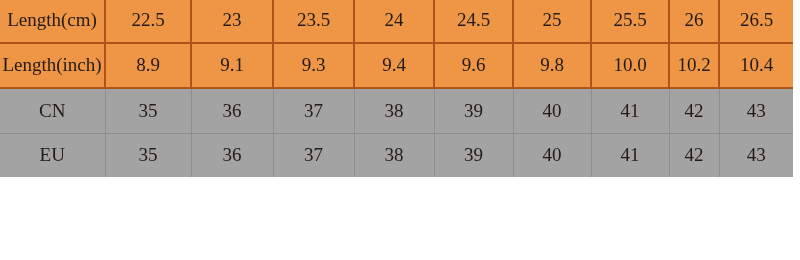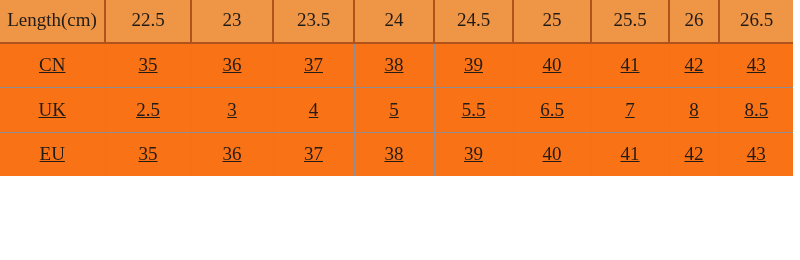--- a/index.html
+++ b/index.html
@@ -41,25 +41,24 @@
   }
   tr.hdr td:last-child {
     border-right: none;
   }
   tr.hdr.hdr-last td {
     border-bottom: 2px solid #b1521d;
   }
 
   
   tr.body-row td {
-    background: #f97316;
+    background: #a3a3a3;
     border-right: 1px solid #8d8d96;
     border-bottom: 1px solid #8d8d96;
     color: #1c1c22;
-    text-decoration: underline;
   }
   tr.body-row td:last-child {
     border-right: none;
   }
   tr.body-row.body-last td {
     border-bottom: none;
   }
 
   
   .label-cell {
@@ -91,43 +90,43 @@
       <td>22.5</td>
       <td>23</td>
       <td>23.5</td>
       <td>24</td>
       <td>24.5</td>
       <td>25</td>
       <td>25.5</td>
       <td>26</td>
       <td>26.5</td>
     </tr>
+    <tr class="hdr hdr-last">
+      <td class="label-cell">Length(inch)</td>
+      <td>8.9</td>
+      <td>9.1</td>
+      <td>9.3</td>
+      <td>9.4</td>
+      <td>9.6</td>
+      <td>9.8</td>
+      <td>10.0</td>
+      <td>10.2</td>
+      <td>10.4</td>
+    </tr>
     <tr class="body-row">
       <td class="label-cell">CN</td>
       <td>35</td>
       <td>36</td>
       <td>37</td>
       <td>38</td>
       <td>39</td>
       <td>40</td>
       <td>41</td>
       <td>42</td>
       <td>43</td>
-    </tr>
-    <tr class="body-row">
-      <td class="label-cell">UK</td>
-      <td>2.5</td>
-      <td>3</td>
-      <td>4</td>
-      <td>5</td>
-      <td>5.5</td>
-      <td>6.5</td>
-      <td>7</td>
-      <td>8</td>
-      <td>8.5</td>
     </tr>
     <tr class="body-row body-last">
       <td class="label-cell">EU</td>
       <td>35</td>
       <td>36</td>
       <td>37</td>
       <td>38</td>
       <td>39</td>
       <td>40</td>
       <td>41</td>

